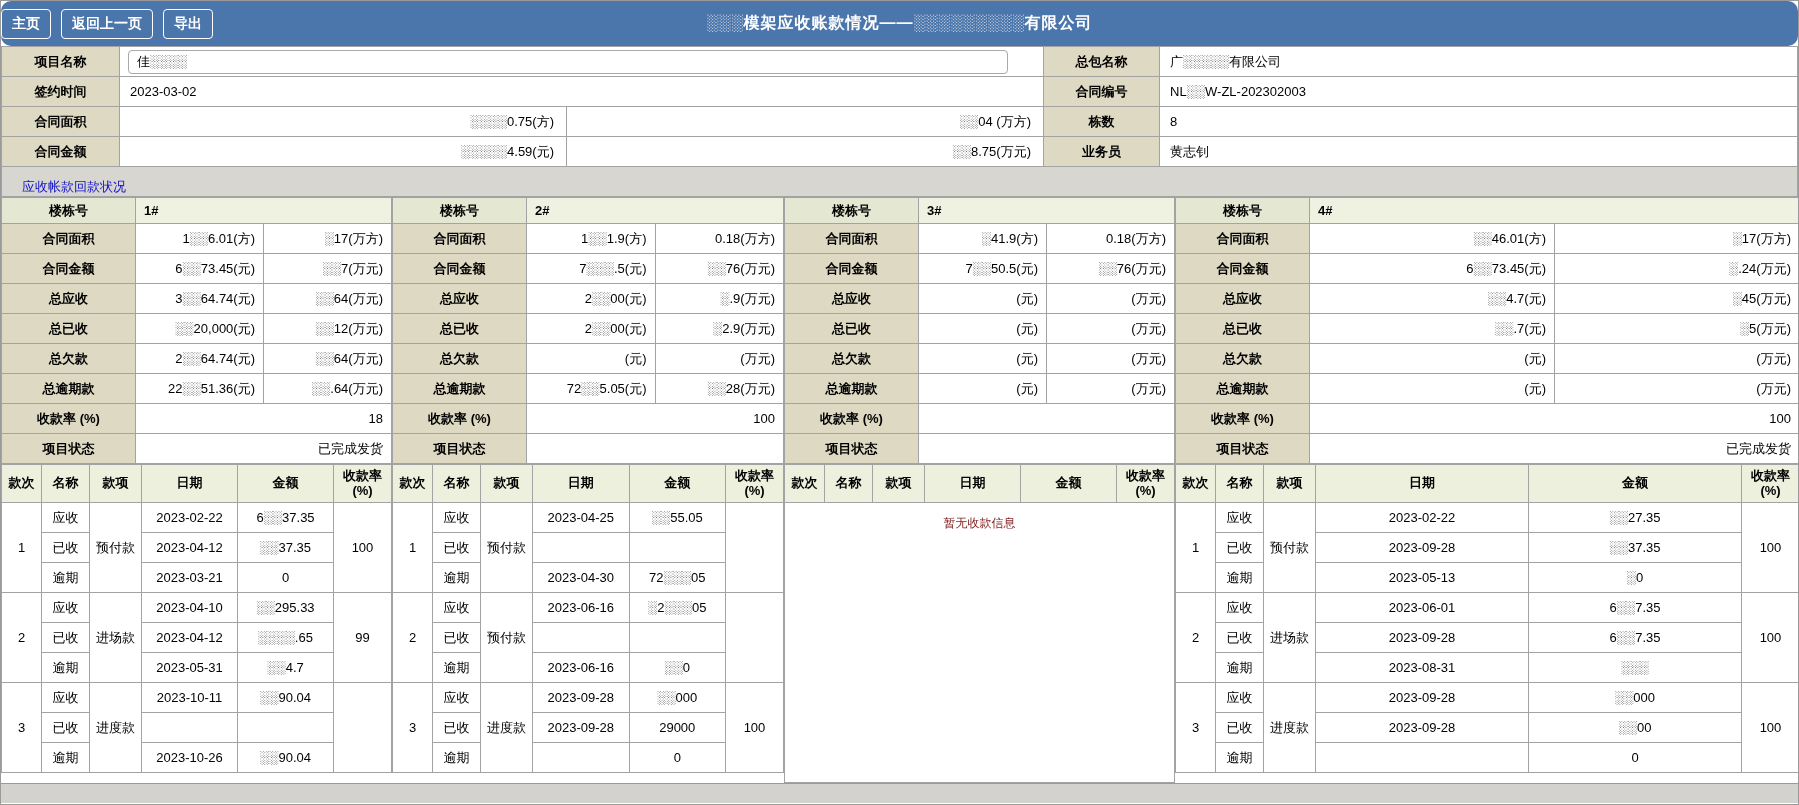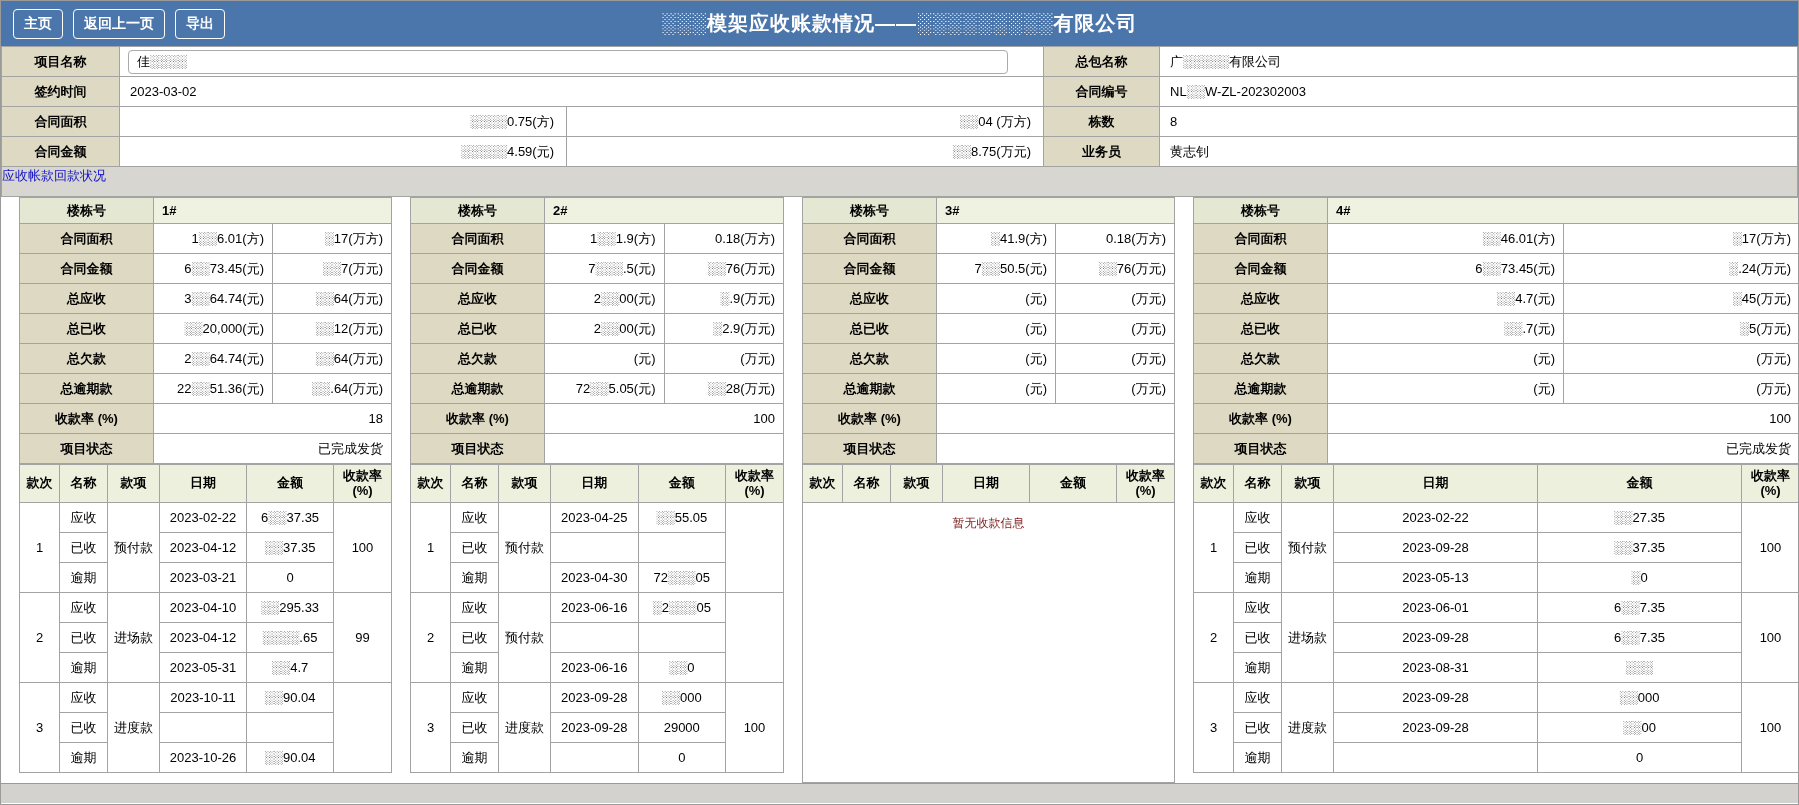--- a/index.html
+++ b/index.html
@@ -1,40 +1,40 @@
 <!DOCTYPE html>
 <html><head>
 <meta charset="utf-8">
 <style>
   * { box-sizing: border-box; margin: 0; padding: 0; }
   body { font-family: "Liberation Sans", "DejaVu Sans", sans-serif; background: #e8e8e8; }
   .page { width: 1799px; height: 805px; overflow: hidden; background: #fff; position: relative; border: 1px solid #9a9a9a; }
 
   
-  .topbar { height: 45px; background: #4b76ab; display: flex; align-items: center; gap: 10px; padding-left: 12px; position: relative; }
+  .topbar { height: 45px; background: #4b76ab; display: flex; align-items: center; gap: 10px; position: relative; border-radius: 10px; }
   .tb-btn { background: transparent; border: 1px solid #fff; border-radius: 4px; color: #fff; font-size: 14px; font-weight: bold; padding: 5px 10px; cursor: pointer; font-family: inherit; white-space: nowrap; }
-  .tb-title { position: absolute; left: 0; right: 0; text-align: center; color: #fff; font-size: 20px; font-weight: bold; pointer-events: none; letter-spacing: 1px; }
+  .tb-title { position: absolute; left: 0; right: 0; text-align: center; color: #fff; font-size: 16px; font-weight: bold; pointer-events: none; letter-spacing: 1px; }
 
   table { border-collapse: collapse; table-layout: fixed; width: 100%; }
   td { border: 1px solid #a3a3a3; font-size: 13px; color: #000; overflow: hidden; white-space: nowrap; }
 
   
   .info td { height: 30px; }
   .info .lab { background: #ded9c2; font-weight: bold; text-align: center; }
   .info .ival { text-align: left; padding-left: 10px; }
   .info .rval { text-align: right; padding-right: 12px; }
   .proj-input { width: 880px; height: 24px; margin-left: 6px; border: 1px solid #aaa; border-radius: 4px; padding: 0 8px; font-size: 13px; font-family: inherit; color: #000; }
 
   
-  .link-bar { height: 30px; background: #d8d6d0; display: flex; align-items: flex-start; border: 1px solid #a3a3a3; border-top: none; }
+  .link-bar { height: 30px; background: #d8d6d0; display: flex; align-items: flex-end; padding-left: 20px; border: 1px solid #a3a3a3; border-top: none; }
   .link-bar a { color: #1414c8; font-size: 13px; text-decoration: none; cursor: pointer; }
 
   
   .bgrid { display: grid; grid-template-columns: 391px 392px 391px 625px; }
-  .bsec { overflow: hidden; margin-left: 18px; }
+  .bsec { overflow: hidden; }
 
   
   .sum .lab { background: #ded9c2; font-weight: bold; text-align: center; height: 30px; }
   .sum .val { text-align: right; padding-right: 8px; height: 20px; background: #fff; }
   .bno-row .bno-lab { background: #e4e8d2; font-weight: bold; text-align: center; height: 26px; }
   .bno-row .bno-val { background: #eff2e0; font-weight: bold; text-align: left; padding-left: 8px; height: 26px; }
 
   
   .det .dhead td { background: #ecf0dc; font-weight: bold; text-align: center; height: 38px; white-space: normal; line-height: 1.15; padding: 0 2px; }
   .det td { height: 30px; text-align: center; background: #fff; }

